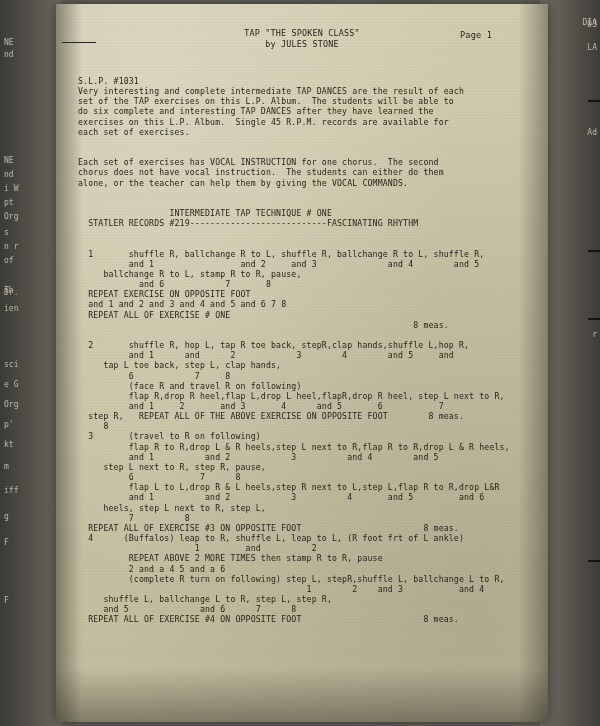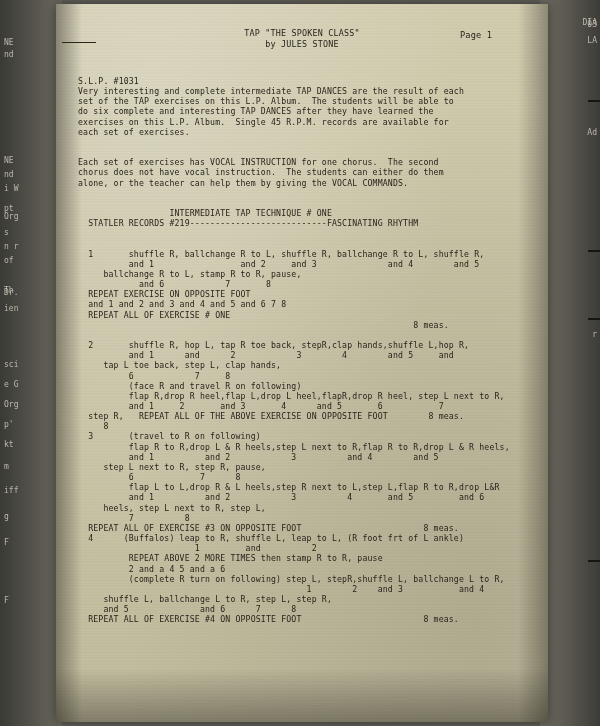--- a/index.html
+++ b/index.html
@@ -138,42 +138,42 @@
 <div id="page">
 
   <div class="bg-left"></div>
   <div class="bg-right"></div>
 
   <div class="edge-text edge-left" style="top:38px;">NE</div>
   <div class="edge-text edge-left" style="top:50px;">nd</div>
   <div class="edge-text edge-left" style="top:156px;">NE</div>
   <div class="edge-text edge-left" style="top:170px;">nd</div>
   <div class="edge-text edge-left" style="top:184px;">i W</div>
-  <div class="edge-text edge-left" style="top:204px;">pt</div>
+  <div class="edge-text edge-left" style="top:198px;">pt</div>
   <div class="edge-text edge-left" style="top:212px;">Org</div>
   <div class="edge-text edge-left" style="top:228px;">s</div>
   <div class="edge-text edge-left" style="top:242px;">n r</div>
   <div class="edge-text edge-left" style="top:256px;">of</div>
   <div class="edge-text edge-left" style="top:286px;">Th</div>
   <div class="edge-text edge-left" style="top:288px;">Dr.</div>
   <div class="edge-text edge-left" style="top:304px;text-align:right;">ien</div>
   <div class="edge-text edge-left" style="top:360px;">sci</div>
   <div class="edge-text edge-left" style="top:380px;">e G</div>
   <div class="edge-text edge-left" style="top:400px;">Org</div>
   <div class="edge-text edge-left" style="top:420px;">p'</div>
   <div class="edge-text edge-left" style="top:440px;">kt</div>
   <div class="edge-text edge-left" style="top:462px;">m</div>
   <div class="edge-text edge-left" style="top:486px;">iff</div>
   <div class="edge-text edge-left" style="top:512px;">g</div>
   <div class="edge-text edge-left" style="top:538px;">F</div>
   <div class="edge-text edge-left" style="top:596px;">F</div>
 
   <div class="edge-text edge-right" style="top:20px;">03</div>
   <div class="edge-text edge-right" style="top:18px;">DIA</div>
-  <div class="edge-text edge-right" style="top:36px;">LA</div>
+  <div class="edge-text edge-right" style="top:43px;">LA</div>
   <div class="edge-text edge-right" style="top:128px;">Ad</div>
   <div class="edge-text edge-right" style="top:330px;">r</div>
   <div class="tick" style="top:100px;"></div>
   <div class="tick" style="top:250px;"></div>
   <div class="tick" style="top:318px;"></div>
   <div class="tick" style="top:560px;"></div>
 
   <div class="sheet">
     <div class="grain"></div>
 

